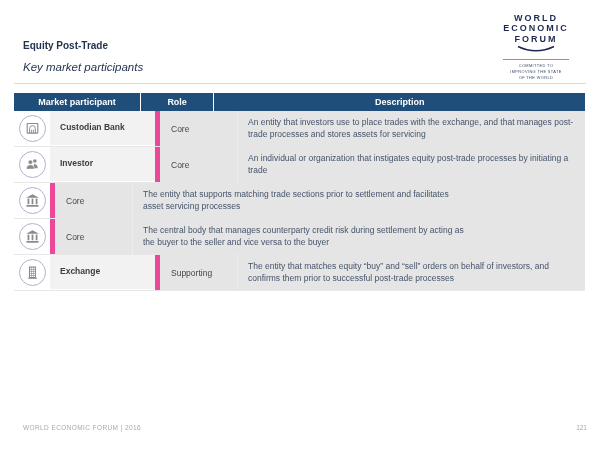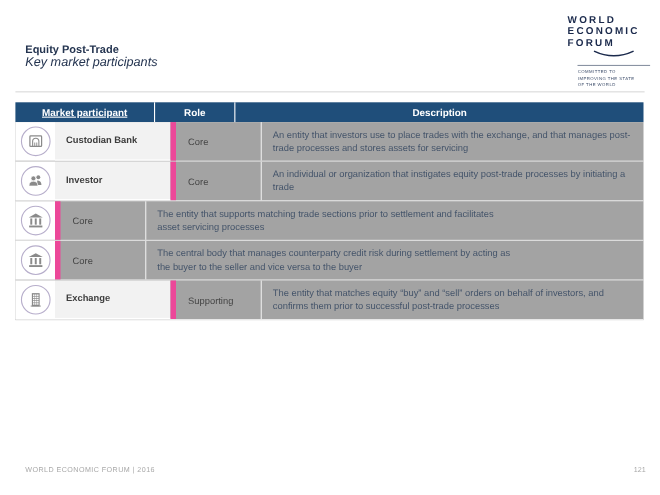--- a/index.html
+++ b/index.html
@@ -8,41 +8,41 @@
   .slide {
     position: relative;
     width: 600px; height: 450px;
     background: #ffffff;
     overflow: hidden;
   }
 
   
   .titles { position: absolute; left: 23px; top: 40px; }
   .title { font-size: 10px; font-weight: bold; color: #243450; }
-  .subtitle { font-size: 11.5px; font-style: italic; color: #243450; margin-top: 0; }
-
-  
-  .logo { position: absolute; top: 13px; right: 0; width: 84px; }
+  .subtitle { font-size: 11.5px; font-style: italic; color: #243450; margin-top: 10px; }
+
+  
+  .logo { position: absolute; top: 13px; right: 22px; width: 84px; text-align: center; }
   .logo-words { font-size: 9px; font-weight: bold; letter-spacing: 2px; line-height: 1.15; color: #1B2A4C; }
   .logo-swoosh { margin-top: 1px; }
   .logo-divider { border-top: 1px solid #8a93a3; width: 66px; margin: 5px auto 3px auto; }
   .logo-tagline { font-size: 5px; transform: scale(0.78); transform-origin: top center; letter-spacing: 0.5px; color: #3e4e6b; line-height: 1.55; }
 
   .top-rule { position: absolute; left: 14px; right: 14px; top: 83px; border-top: 1px solid #d9d9d9; }
 
   
   .table { position: absolute; left: 14px; top: 93px; width: 571px; font-size: 8.5px; }
   .thead { display: flex; height: 18px; background: #1F4E7A; color: #ffffff; font-weight: bold; font-size: 9px; }
   .th { display: flex; align-items: center; justify-content: center; }
   .th + .th { border-left: 1px solid #ffffff; }
-  .th-participant { width: 141px; text-decoration: underline; }
+  .th-participant { width: 141px; }
   .th-role { width: 82px; }
   .th-desc { width: 416px; }
 
-  .trow { display: flex; min-height: 36px; border-bottom: 1px solid #e7e7e7; background: #a3a3a3; }
+  .trow { display: flex; min-height: 36px; border-bottom: 1px solid #e7e7e7; background: #e5e5e5; }
   .cell-icon { width: 36px; display: flex; align-items: center; justify-content: center; background: #ffffff; }
   .icon-circle {
     width: 27px; height: 27px; border-radius: 50%;
     border: 1.5px solid #b7aecb; background: #ffffff;
     display: flex; align-items: center; justify-content: center;
   }
   .cell-participant {
     width: 105px; background: #f2f2f2; font-weight: bold; color: #3d3d3d;
     display: flex; align-items: center; padding: 4px 6px 4px 10px; line-height: 1.3;
     border-bottom: 1px solid #ffffff;

